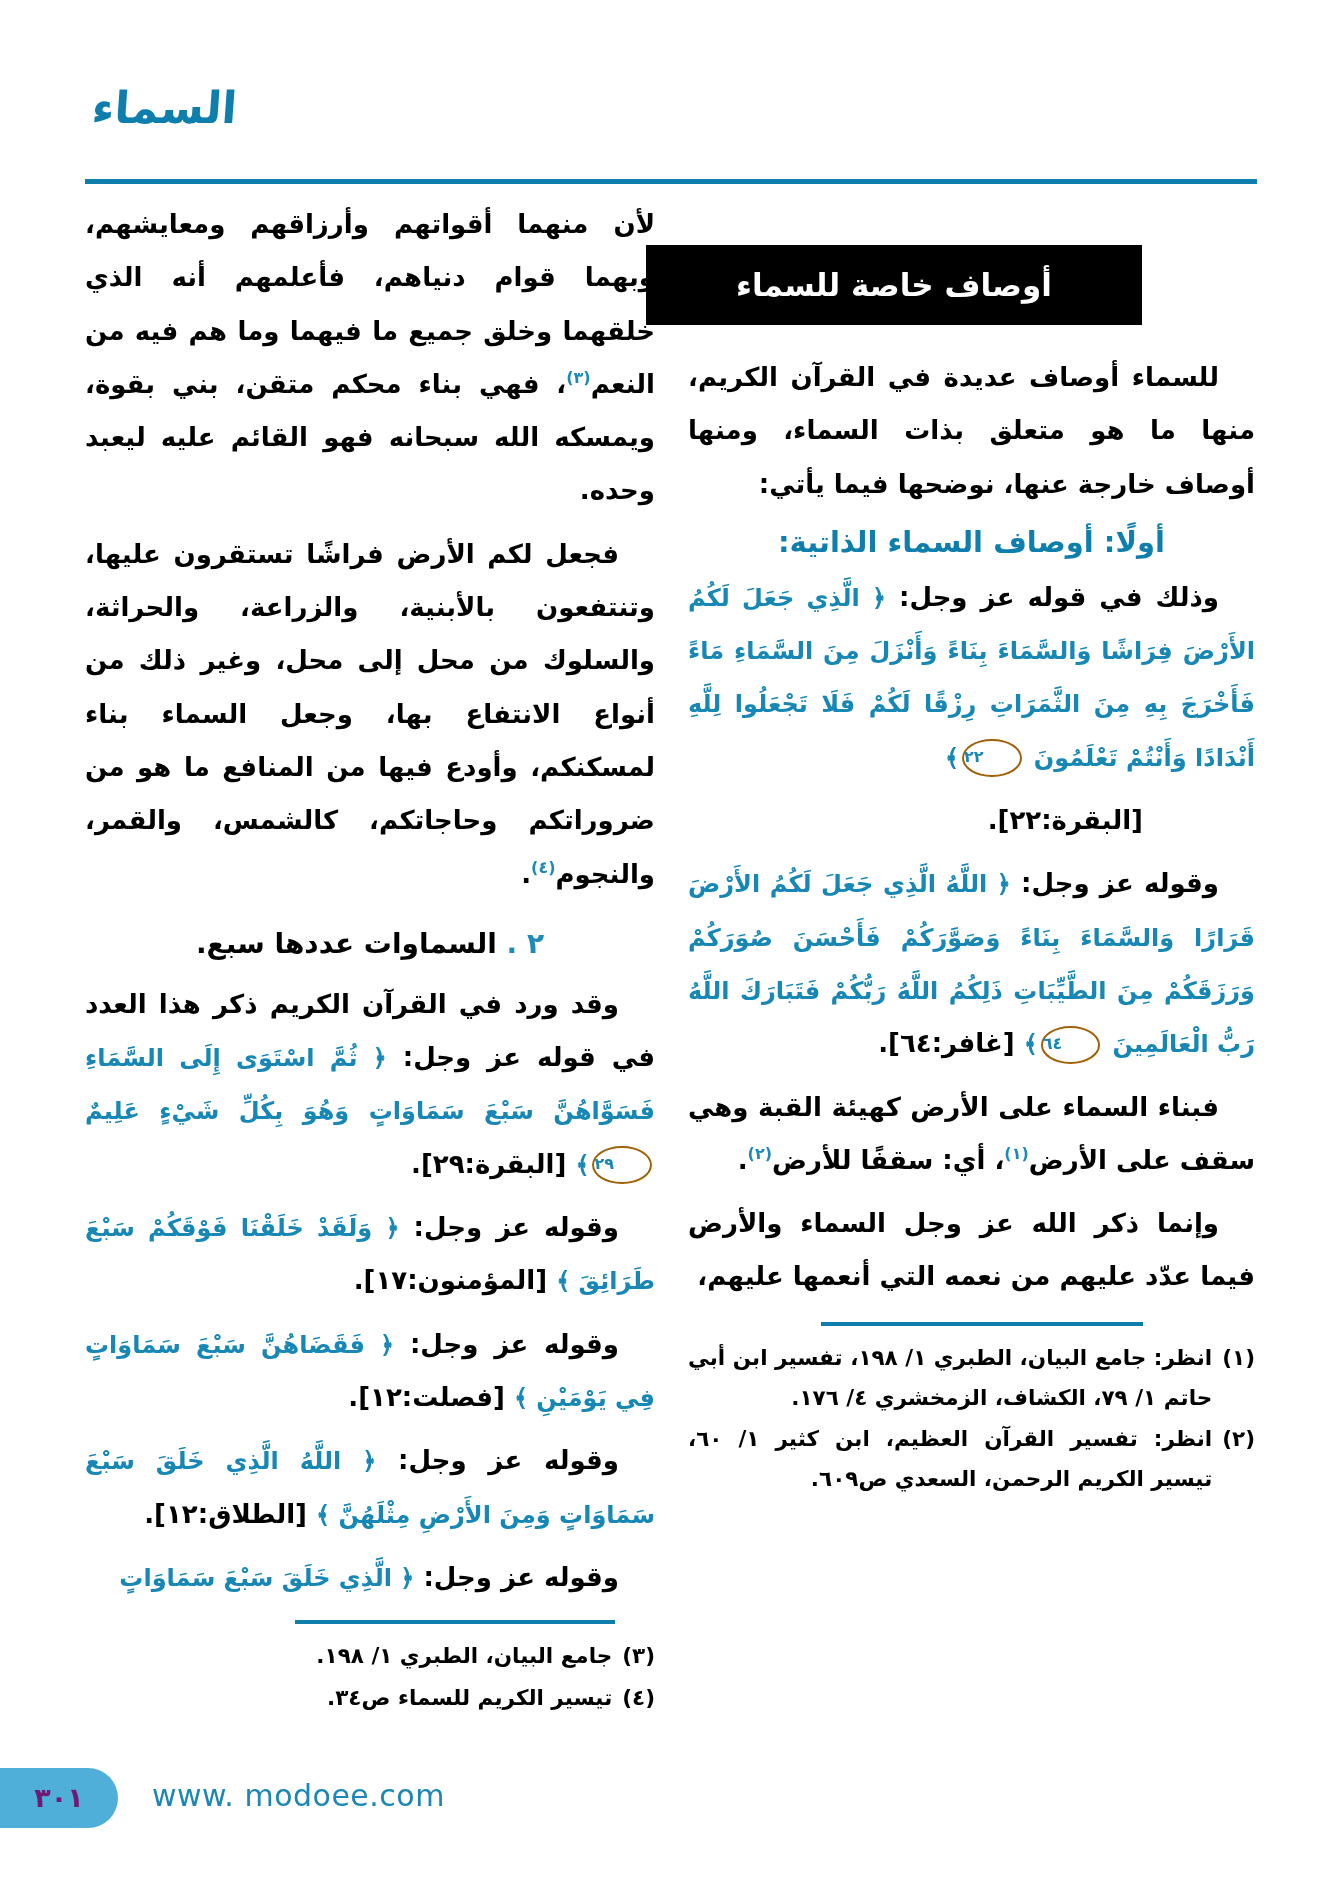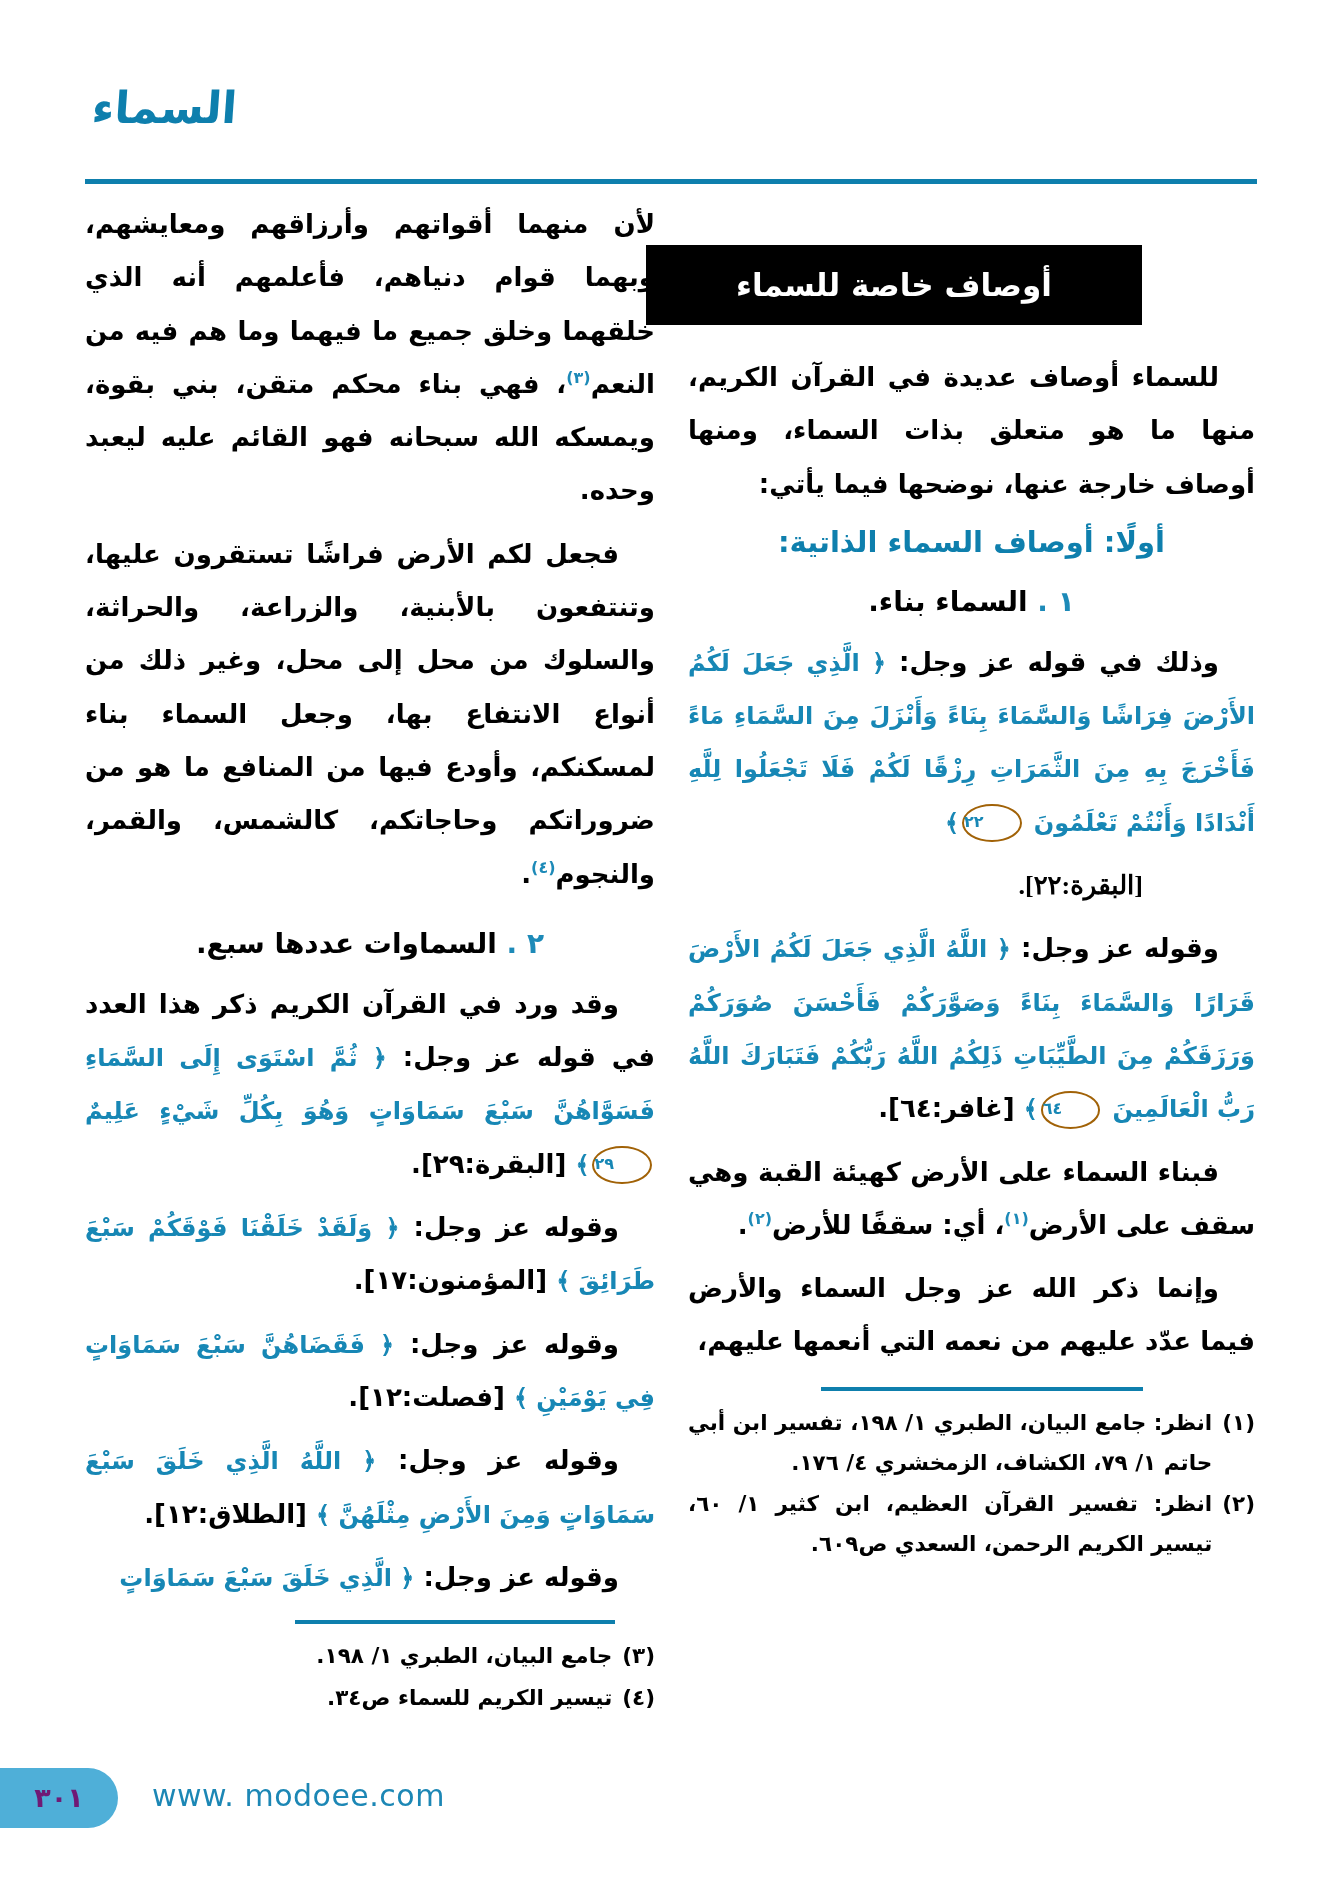--- a/index.html
+++ b/index.html
@@ -36,21 +36,21 @@
   }
   .num{color:#1d8ab8;}
   .quran{color:#1787b5;font-size:24px;font-weight:700;}
   sup.fn{color:#1d8ab8;font-size:16px;font-weight:700;line-height:0;}
   .ayah{
     display:inline-block;min-width:34px;height:34px;line-height:32px;text-align:center;
     border:2px solid #a16207;border-radius:50%;box-shadow:0 0 0 1.5px #ffffff inset;
     color:#1787b5;font-size:16px;font-weight:700;vertical-align:middle;margin:0 3px;
     background:#fff;
   }
-  .ref-line{text-align:right;padding-right:112px;text-indent:0;font-family:Liberation Serif, serif;}
+  .ref-line{text-align:right;padding-right:112px;text-indent:0;}
   .fn-sep{height:4px;background:#0e7fad;}
   .fn-sep-right{width:322px;margin:18px 112px 12px auto;}
   .fn-sep-left{width:320px;margin:16px 40px 12px auto;}
   .fn-item{
     display:flex;gap:10px;font-size:21.5px;line-height:1.85;font-weight:700;
     text-align:justify;margin:0 0 2px 0;
   }
   .fn-marker{flex:0 0 auto;}
   .fn-text{flex:1 1 auto;}
   .page-badge{
@@ -74,21 +74,20 @@
   <section class="col col-right">
 
     <div class="title-box">
       <span>أوصاف خاصة للسماء</span>
     </div>
 
     <p class="body indent">للسماء أوصاف عديدة في القرآن الكريم، منها ما هو متعلق بذات السماء، ومنها أوصاف خارجة عنها، نوضحها فيما يأتي:</p>
 
     <h3 class="sub-blue">أولًا: أوصاف السماء الذاتية:</h3>
 
-    <h4 class="item-heading"><span class="num">١ .</span> <span>السماء بناء.</span></h4>
 
     <p class="body indent"><span>وذلك في قوله عز وجل:</span> <span class="quran">﴿ الَّذِي جَعَلَ لَكُمُ الأَرْضَ فِرَاشًا وَالسَّمَاءَ بِنَاءً وَأَنْزَلَ مِنَ السَّمَاءِ مَاءً فَأَخْرَجَ بِهِ مِنَ الثَّمَرَاتِ رِزْقًا لَكُمْ فَلَا تَجْعَلُوا لِلَّهِ أَنْدَادًا وَأَنْتُمْ تَعْلَمُونَ</span> <span class="ayah">٢٢</span><span class="quran">﴾</span></p>
 
     <p class="body ref-line">[البقرة:٢٢].</p>
 
     <p class="body indent"><span>وقوله عز وجل:</span> <span class="quran">﴿ اللَّهُ الَّذِي جَعَلَ لَكُمُ الأَرْضَ قَرَارًا وَالسَّمَاءَ بِنَاءً وَصَوَّرَكُمْ فَأَحْسَنَ صُوَرَكُمْ وَرَزَقَكُمْ مِنَ الطَّيِّبَاتِ ذَلِكُمُ اللَّهُ رَبُّكُمْ فَتَبَارَكَ اللَّهُ رَبُّ الْعَالَمِينَ</span> <span class="ayah">٦٤</span><span class="quran">﴾</span> <span>[غافر:٦٤].</span></p>
 
     <p class="body indent"><span>فبناء السماء على الأرض كهيئة القبة وهي سقف على الأرض</span><sup class="fn">(١)</sup><span>، أي: سقفًا للأرض</span><sup class="fn">(٢)</sup><span>.</span></p>
 
     <p class="body indent">وإنما ذكر الله عز وجل السماء والأرض فيما عدّد عليهم من نعمه التي أنعمها عليهم،</p>

